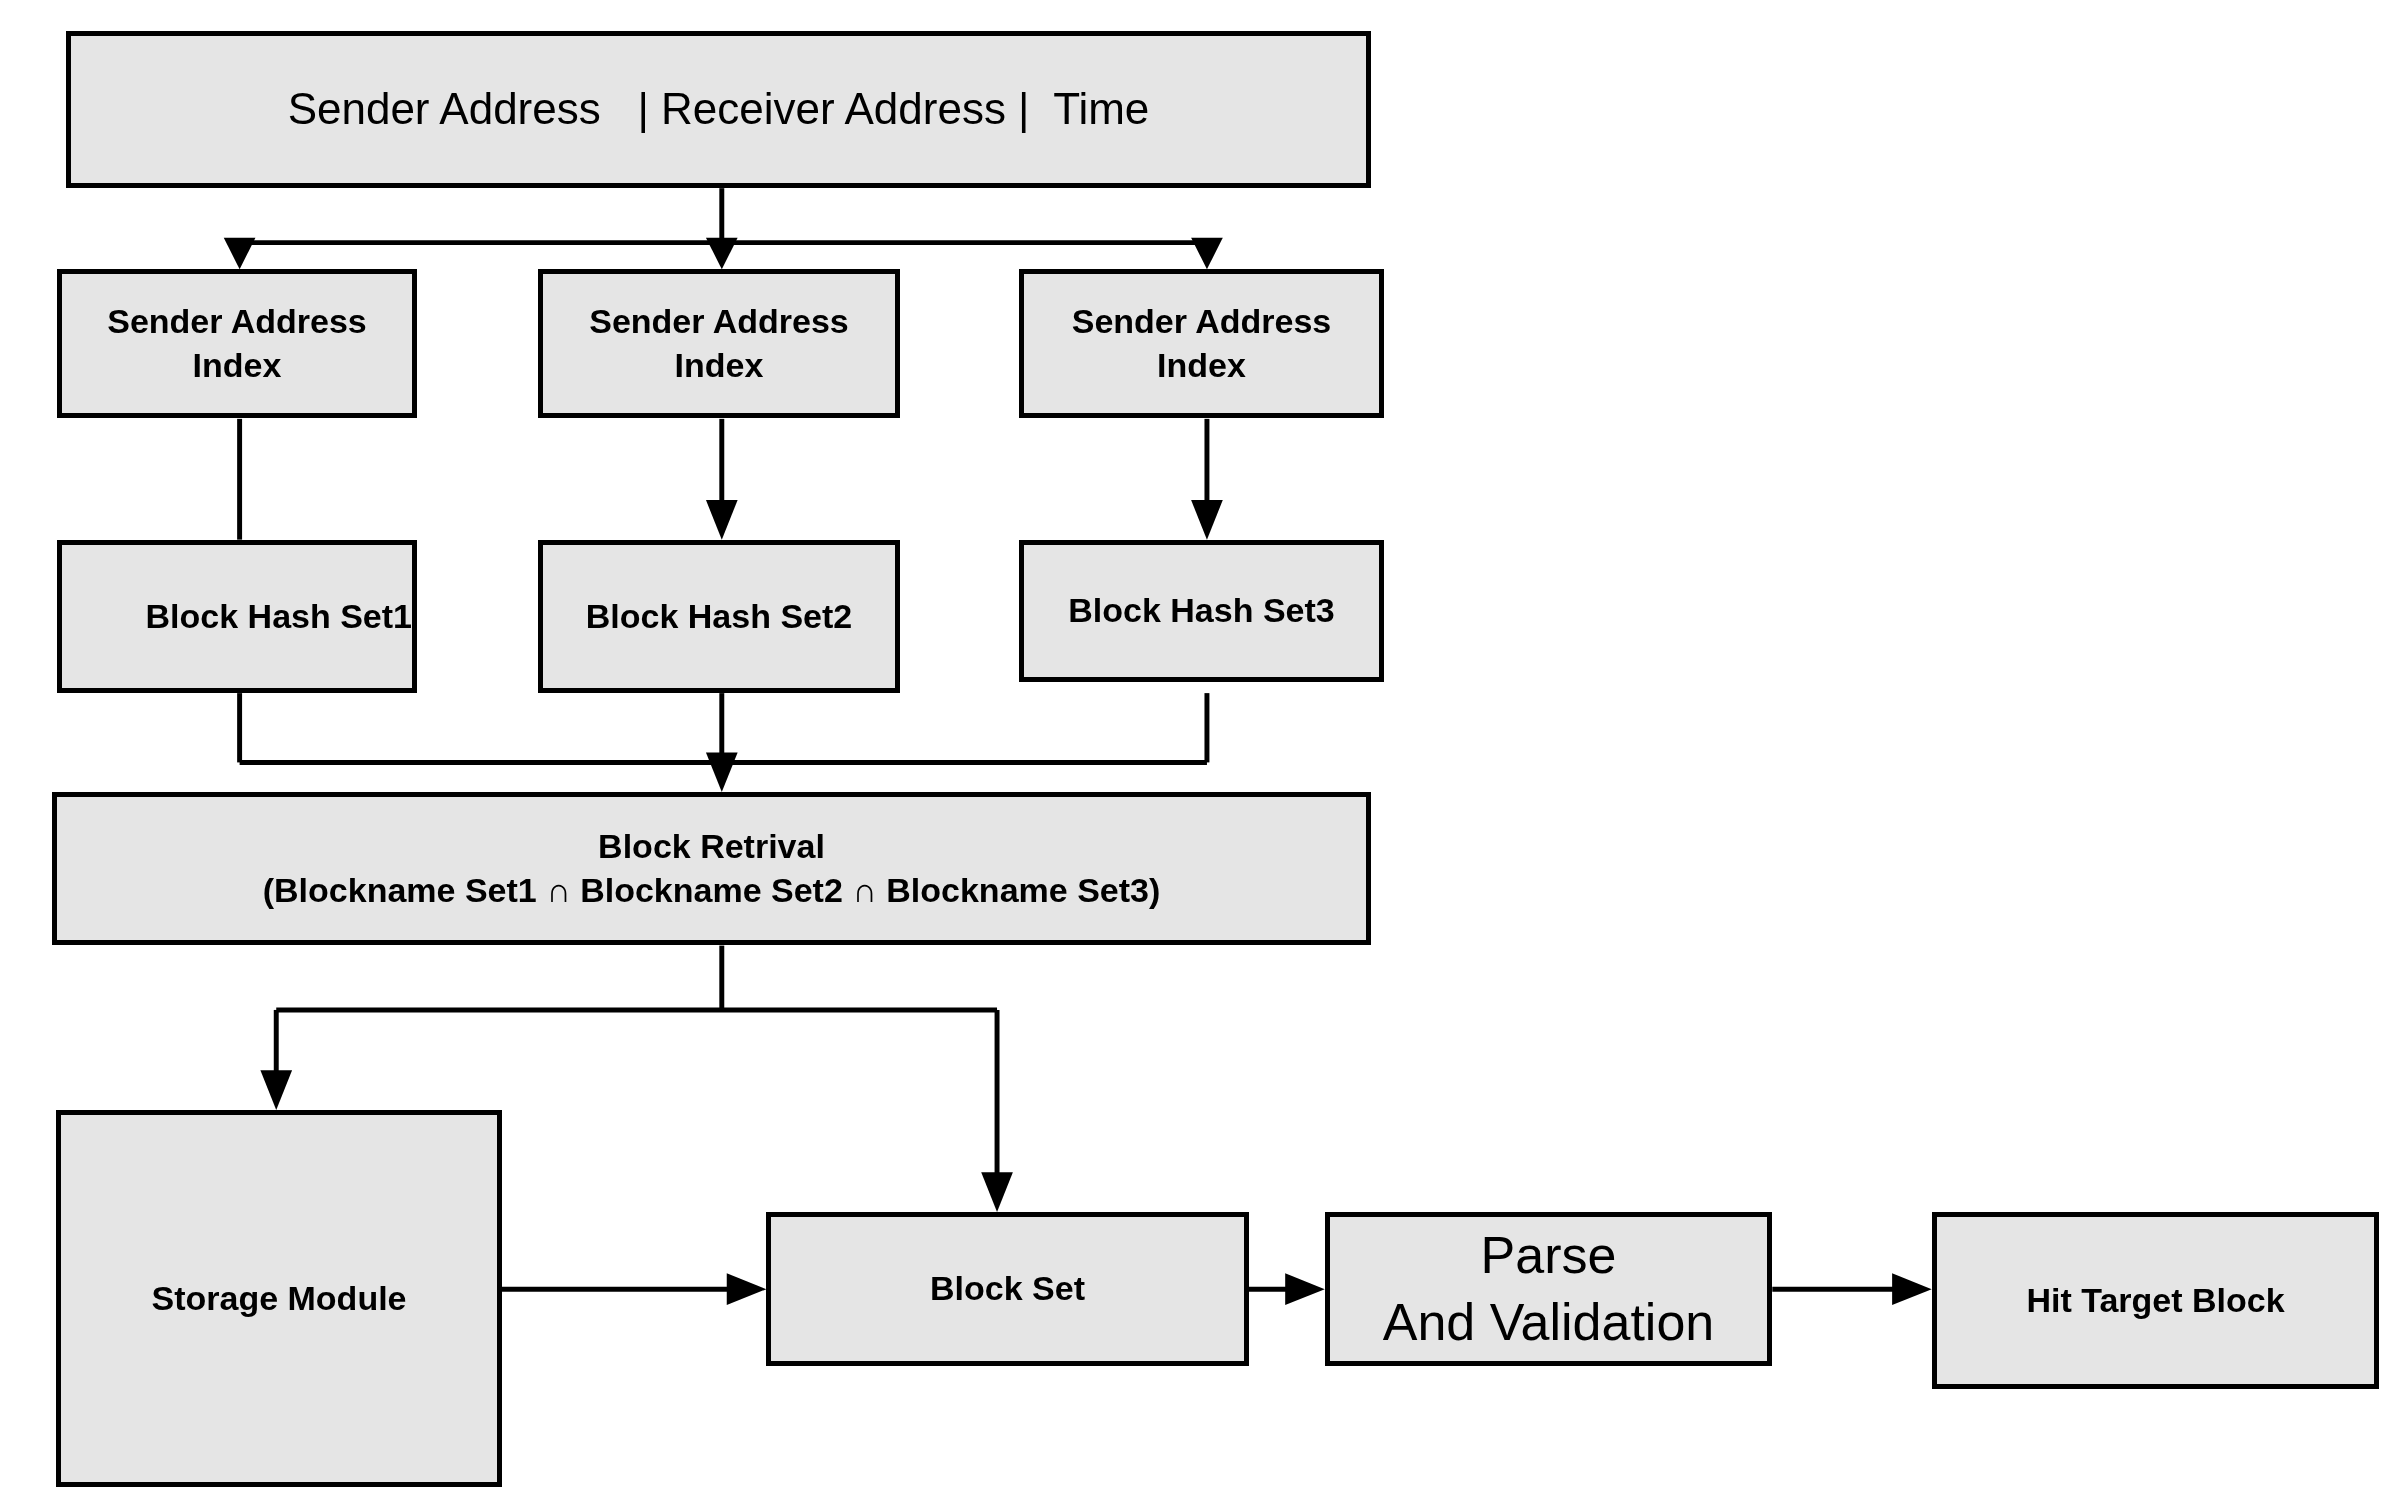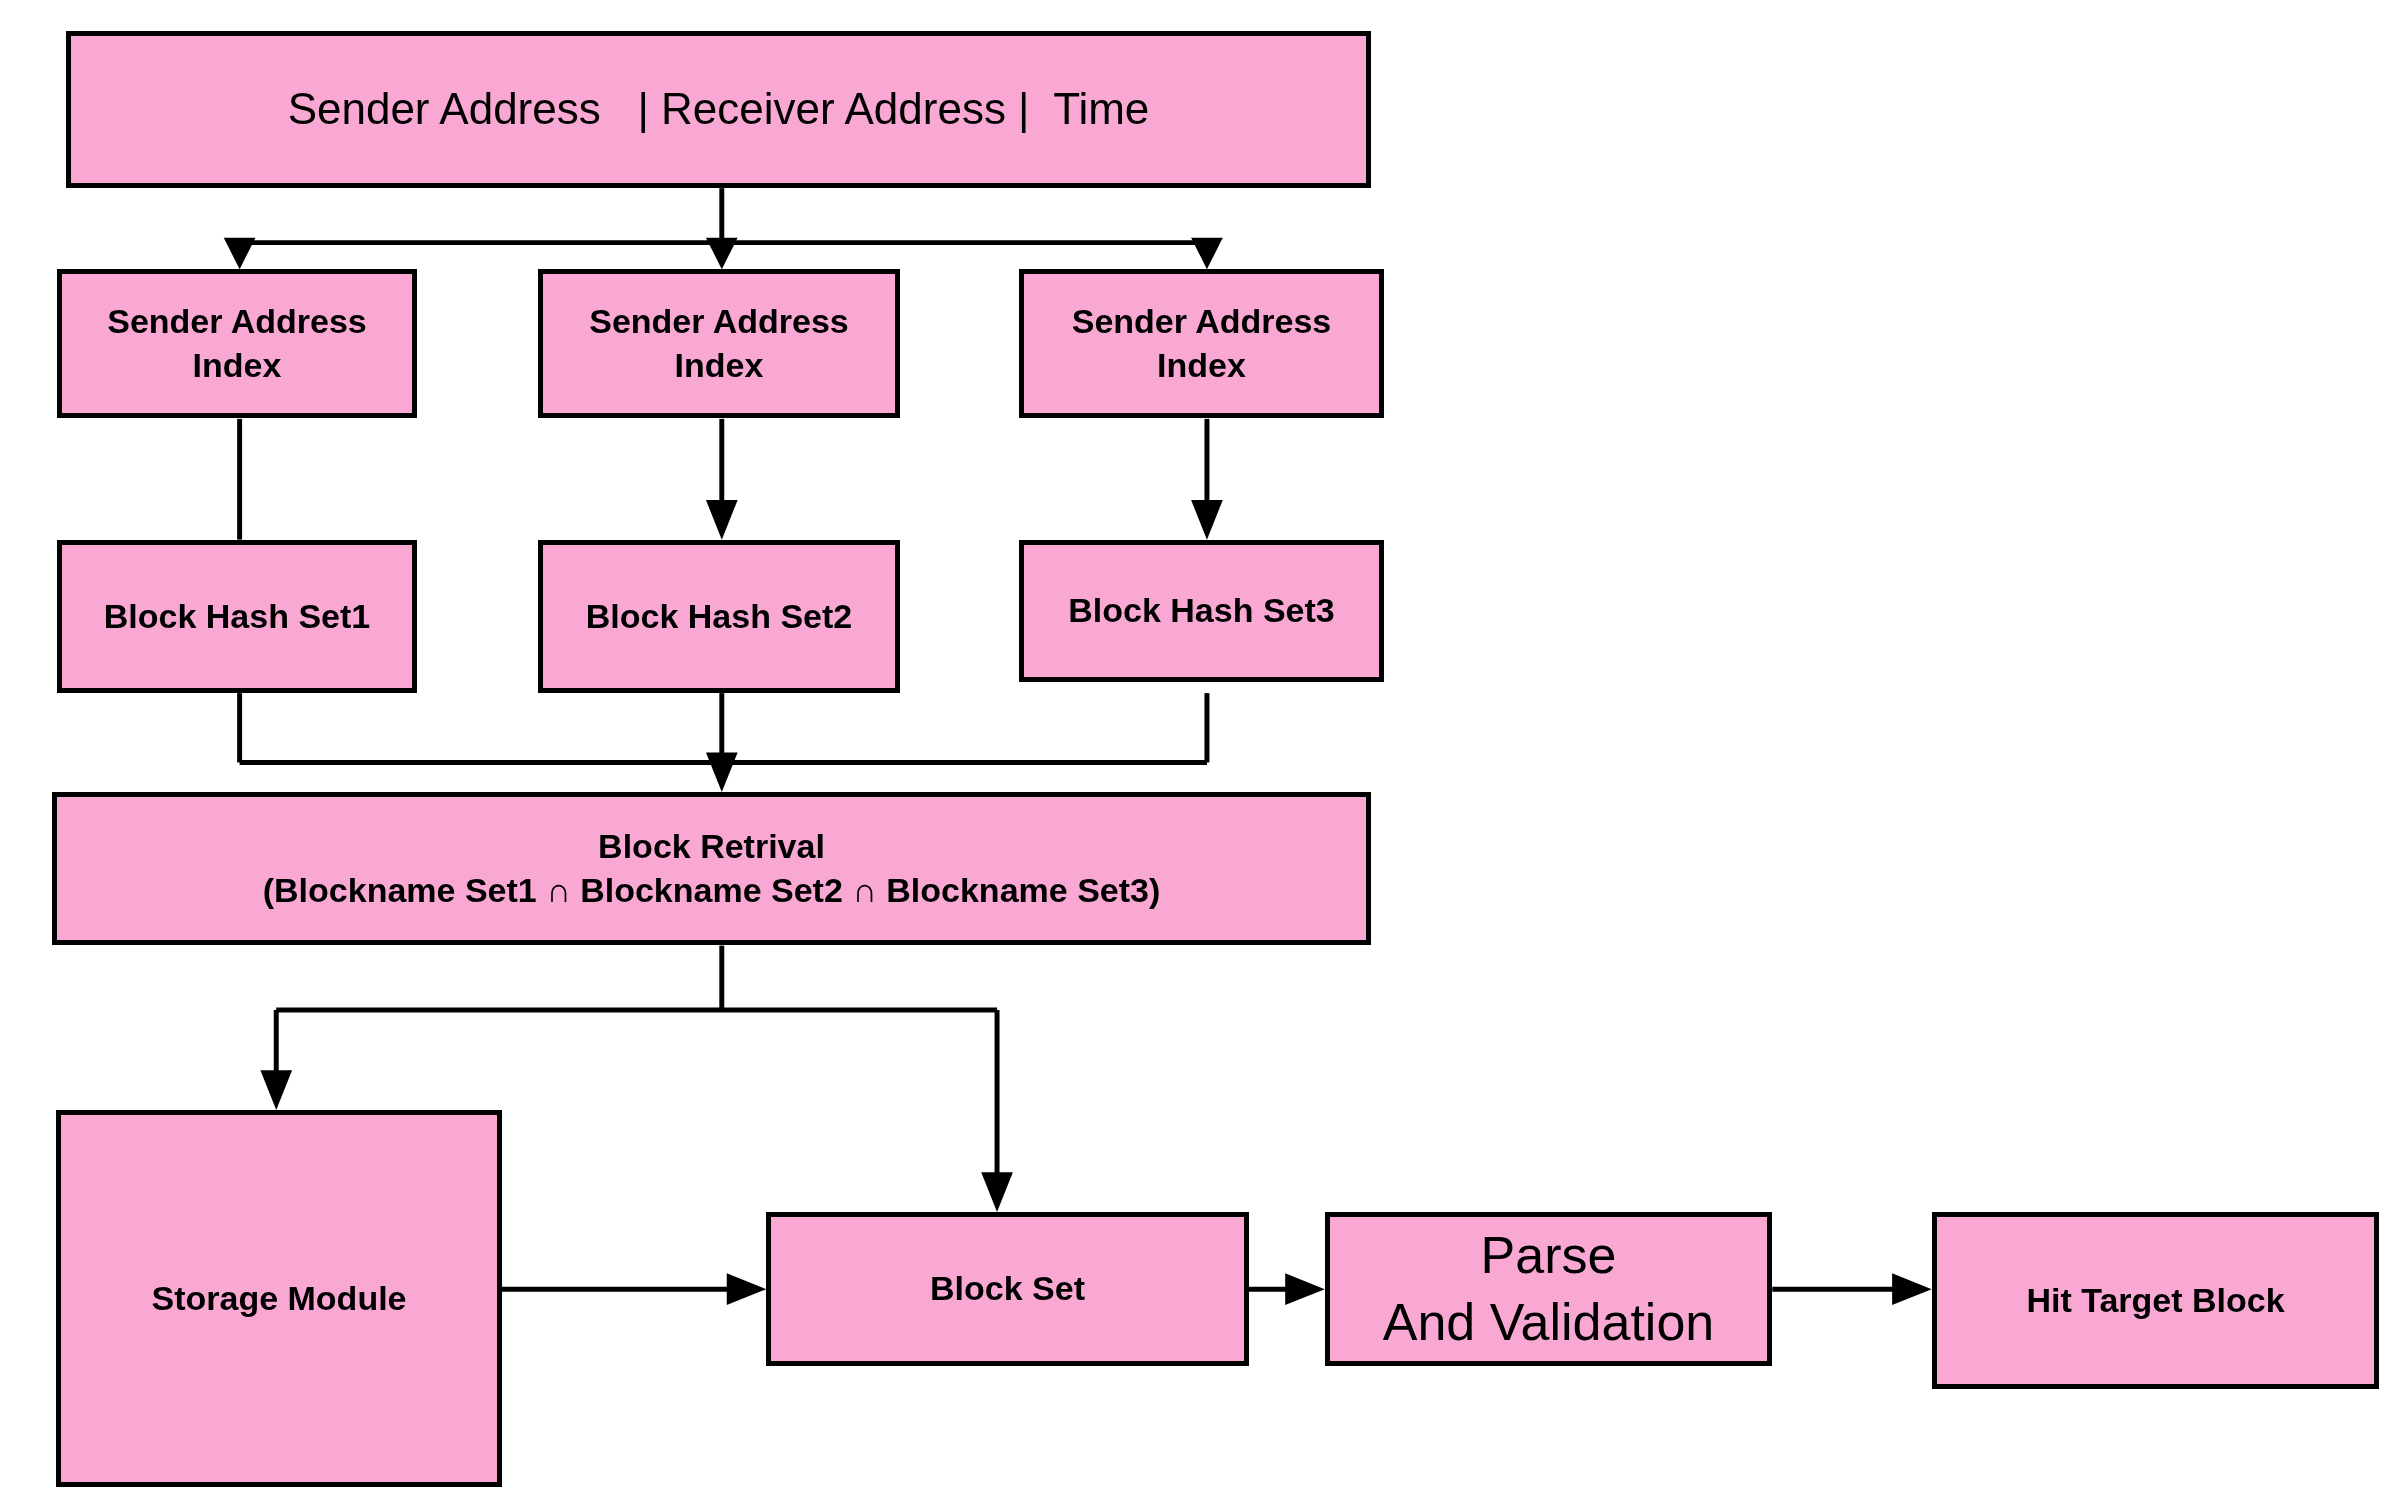--- a/index.html
+++ b/index.html
@@ -15,21 +15,21 @@
     position: relative;
     width: 2403px;
     height: 1508px;
     background: #ffffff;
     overflow: hidden;
   }
   .node {
     position: absolute;
     box-sizing: border-box;
     border: 5px solid #000000;
-    background: #f9a8d4;
+    background: #e5e5e5;
     display: flex;
     flex-direction: column;
     align-items: center;
     justify-content: center;
     text-align: center;
     line-height: 1.28;
     z-index: 3;
   }
   .node .line {
     display: block;
@@ -119,21 +119,21 @@
   <div class="node f-md" style="left:538px; top:269px; width:362px; height:149px;">
     <span class="line">Sender Address</span>
     <span class="line">Index</span>
   </div>
 
   <div class="node f-md" style="left:1019px; top:269px; width:365px; height:149px;">
     <span class="line">Sender Address</span>
     <span class="line">Index</span>
   </div>
 
-  <div class="node f-md" style="left:57px; top:540px; width:360px; height:153px;">
+  <div class="node f-md" style="left:57px; top:540px; width:360px; height:153px;align-items:flex-end;">
     <span class="line">Block Hash Set1</span>
   </div>
 
   <div class="node f-md" style="left:538px; top:540px; width:362px; height:153px;">
     <span class="line">Block Hash Set2</span>
   </div>
 
   <div class="node f-md" style="left:1019px; top:540px; width:365px; height:142px;">
     <span class="line">Block Hash Set3</span>
   </div>

